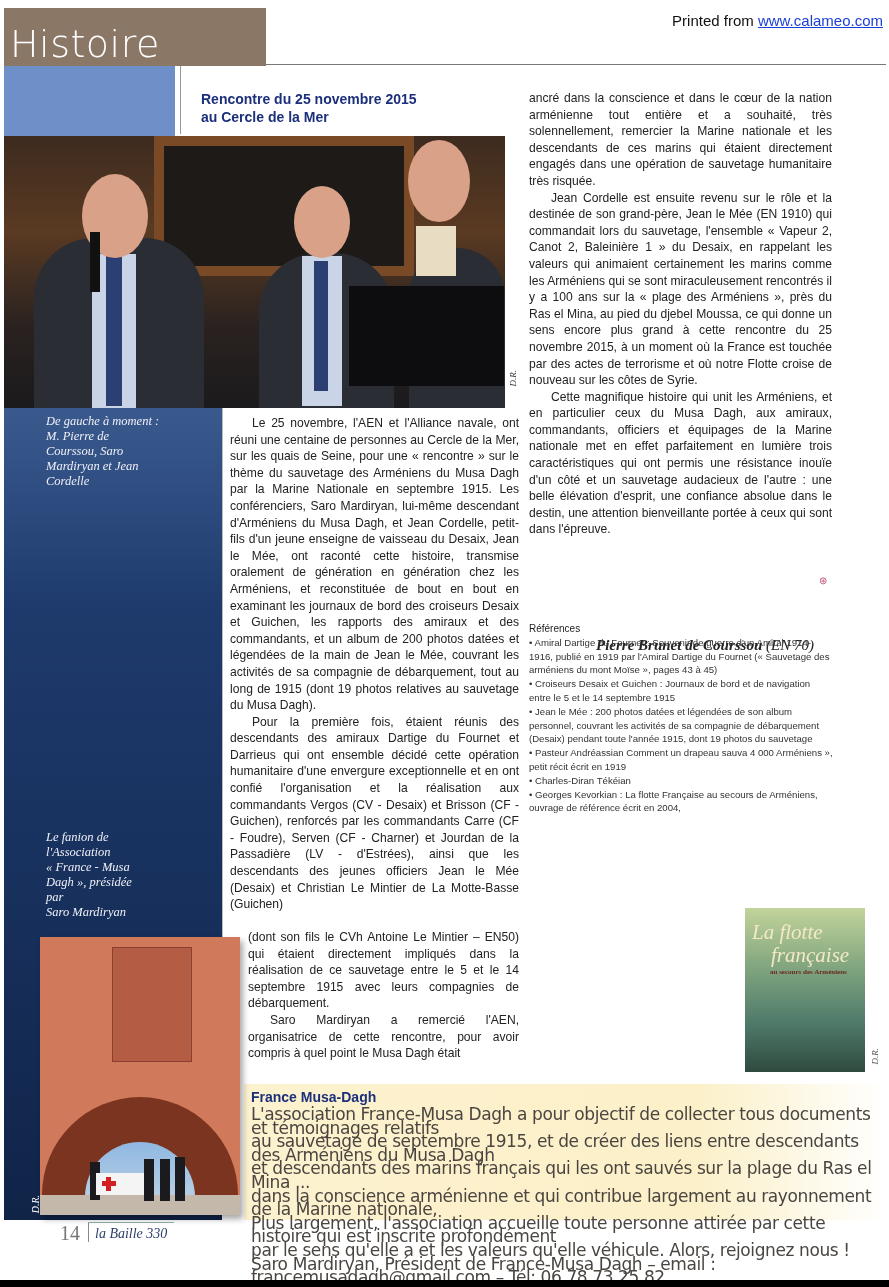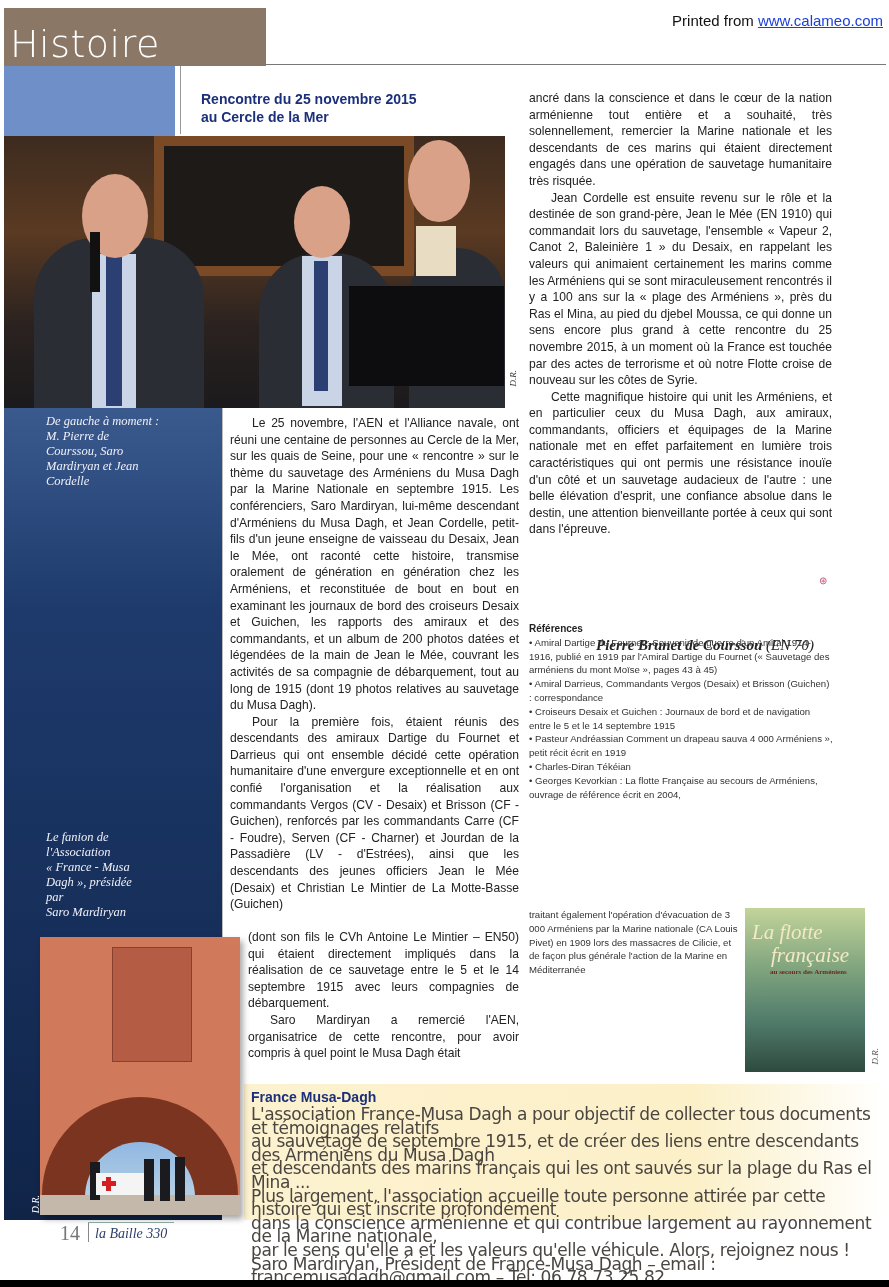--- a/index.html
+++ b/index.html
@@ -24,21 +24,21 @@
   #col-rule { left:222px; top:408px; width:1px; height:676px; background:#bbb; }
   .body-text { position:absolute; font-size:12.1px; line-height:16.6px; text-align:justify; color:#222; }
   .body-text p { text-indent:22px; }
   #col1 { left:230px; top:415px; width:289px; }
   #col1b { left:248px; top:929px; width:271px; }
   #col2 { left:529px; top:90px; width:303px; }
   #signature { left:596px; top:601px; font-family:"Liberation Serif", serif; font-style:italic; font-weight:bold; font-size:15px; color:#222;margin-top:36px; }
   #signature span { font-weight:normal; }
   #end-mark { left:819px; top:575px; font-size:10px; color:#c05070; }
   #refs { left:529px; top:622px; width:305px; font-size:9.6px; line-height:13.8px; color:#333; }
-  #refs .rh { font-weight:bold; font-size:10px; color:#222; }
+  #refs .rh { font-weight:normal; font-size:10px; color:#222; }
   #refs-b { left:529px; top:908px; width:210px; font-size:9.6px; line-height:13.8px; color:#333; }
   #book { left:745px; top:908px; width:120px; height:164px; background:linear-gradient(180deg,#c2d49a 0%,#7aa07c 40%,#4f7a6a 70%,#2e4a3e 100%); }
   #book-t1 { left:752px; top:920px; font-family:"Liberation Serif", serif; font-style:italic; font-size:21px; color:#f4e9c4; }
   #book-t2 { left:771px; top:943px; font-family:"Liberation Serif", serif; font-style:italic; font-size:21px; color:#f4e9c4; }
   #book-t3 { left:770px; top:968px; font-size:7px; color:#6a2a1f; font-family:"Liberation Serif", serif; font-weight:bold; }
   #dr2 { left:870px; top:1048px; font-size:9px; font-family:"Liberation Serif", serif; font-style:italic; color:#555; writing-mode:vertical-rl; transform:rotate(180deg); }
   #assoc-box { left:244px; top:1084px; width:645px; height:136px; background:linear-gradient(90deg,#fdf2cf 0%,#fbf0c8 70%,#fff 100%); }
   #assoc-title { left:251px; top:1089px; font-size:14px; font-weight:bold; color:#1b2f7a; }
   #assoc-text { left:251px; top:1108px; width:630px; font-size:17px; line-height:13.6px; color:#4a4540; font-family:"DejaVu Sans", sans-serif; letter-spacing:-0.4px; }
   #photo-arch { left:40px; top:937px; width:200px; height:278px; background:#d1795b; box-shadow:3px 4px 6px rgba(0,0,0,0.35); overflow:hidden; }
@@ -121,44 +121,43 @@
   <p style="text-indent:0">ancré dans la conscience et dans le cœur de la nation arménienne tout entière et a souhaité, très solennellement, remercier la Marine nationale et les descendants de ces marins qui étaient directement engagés dans une opération de sauvetage humanitaire très risquée.</p>
   <p>Jean Cordelle est ensuite revenu sur le rôle et la destinée de son grand-père, Jean le Mée (EN 1910) qui commandait lors du sauvetage, l'ensemble « Vapeur 2, Canot 2, Baleinière 1 » du Desaix, en rappelant les valeurs qui animaient certainement les marins comme les Arméniens qui se sont miraculeusement rencontrés il y a 100 ans sur la « plage des Arméniens », près du Ras el Mina, au pied du djebel Moussa, ce qui donne un sens encore plus grand à cette rencontre du 25 novembre 2015, à un moment où la France est touchée par des actes de terrorisme et où notre Flotte croise de nouveau sur les côtes de Syrie.</p>
   <p>Cette magnifique histoire qui unit les Arméniens, et en particulier ceux du Musa Dagh, aux amiraux, commandants, officiers et équipages de la Marine nationale met en effet parfaitement en lumière trois caractéristiques qui ont permis une résistance inouïe d'un côté et un sauvetage audacieux de l'autre : une belle élévation d'esprit, une confiance absolue dans le destin, une attention bienveillante portée à ceux qui sont dans l'épreuve.</p>
 </div>
 <div class="abs" id="end-mark">⊛</div>
 <div class="abs" id="signature"><span style="font-weight:bold">Pierre Brunet de Courssou</span><span> (EN 70)</span></div>
 
 <div class="abs" id="refs">
   <div class="rh">Références</div>
   <div>• Amiral Dartige du Fournet : Souvenir de guerre d'un Amiral 1914-1916, publié en 1919 par l'Amiral Dartige du Fournet (« Sauvetage des arméniens du mont Moïse », pages 43 à 45)</div>
-  <div>• Amiral Darrieus, Commandants Vergos (Desaix) et Brisson (Guichen) : correspondance</div>
   <div>• Croiseurs Desaix et Guichen : Journaux de bord et de navigation entre le 5 et le 14 septembre 1915</div>
+  <div>• Jean le Mée : 200 photos datées et légendées de son album personnel, couvrant les activités de sa compagnie de débarquement (Desaix) pendant toute l'année 1915, dont 19 photos du sauvetage</div>
   <div>• Pasteur Andréassian Comment un drapeau sauva 4 000 Arméniens », petit récit écrit en 1919</div>
   <div>• Charles-Diran Tékéian</div>
   <div>• Georges Kevorkian : La flotte Française au secours de Arméniens, ouvrage de référence écrit en 2004,</div>
 </div>
 <div class="abs" id="refs-b">
-  <div>traitant également l'opération d'évacuation de 3 000 Arméniens par la Marine nationale (CA Louis Pivet) en 1909 lors des massacres de Cilicie, et de façon plus générale l'action de la Marine en Méditerranée</div>
 </div>
 
 <div class="abs" id="book"></div>
 <div class="abs" id="book-t1">La flotte</div>
 <div class="abs" id="book-t2">française</div>
 <div class="abs" id="book-t3">au secours des Arméniens</div>
 <div class="abs" id="dr2">D.R.</div>
 
 <div class="abs" id="assoc-box"></div>
 <div class="abs" id="assoc-title">France Musa-Dagh</div>
 <div class="abs" id="assoc-text">
   <div>L'association France-Musa Dagh a pour objectif de collecter tous documents et témoignages relatifs</div>
   <div>au sauvetage de septembre 1915, et de créer des liens entre descendants des Arméniens du Musa Dagh</div>
   <div>et descendants des marins français qui les ont sauvés sur la plage du Ras el Mina ...</div>
+  <div>dans la conscience arménienne et qui contribue largement au rayonnement de la Marine nationale,</div>
   <div>Plus largement, l'association accueille toute personne attirée par cette histoire qui est inscrite profondément</div>
-  <div>dans la conscience arménienne et qui contribue largement au rayonnement de la Marine nationale,</div>
   <div>par le sens qu'elle a et les valeurs qu'elle véhicule. Alors, rejoignez nous !</div>
   <div>Saro Mardiryan, Président de France-Musa Dagh – email : francemusadagh@gmail.com – Tél: 06 78 73 25 82</div>
 </div>
 
 <div class="abs" id="photo-arch">
   <div class="abs" id="arch-relief"></div>
   <div class="abs" id="arch-opening"></div>
   <div class="abs" id="arch-sky"></div>
   <div class="abs" id="arch-ground"></div>
   <div class="abs" style="left:50px;top:225px;width:10px;height:38px;background:#1b1b1f;"></div>

